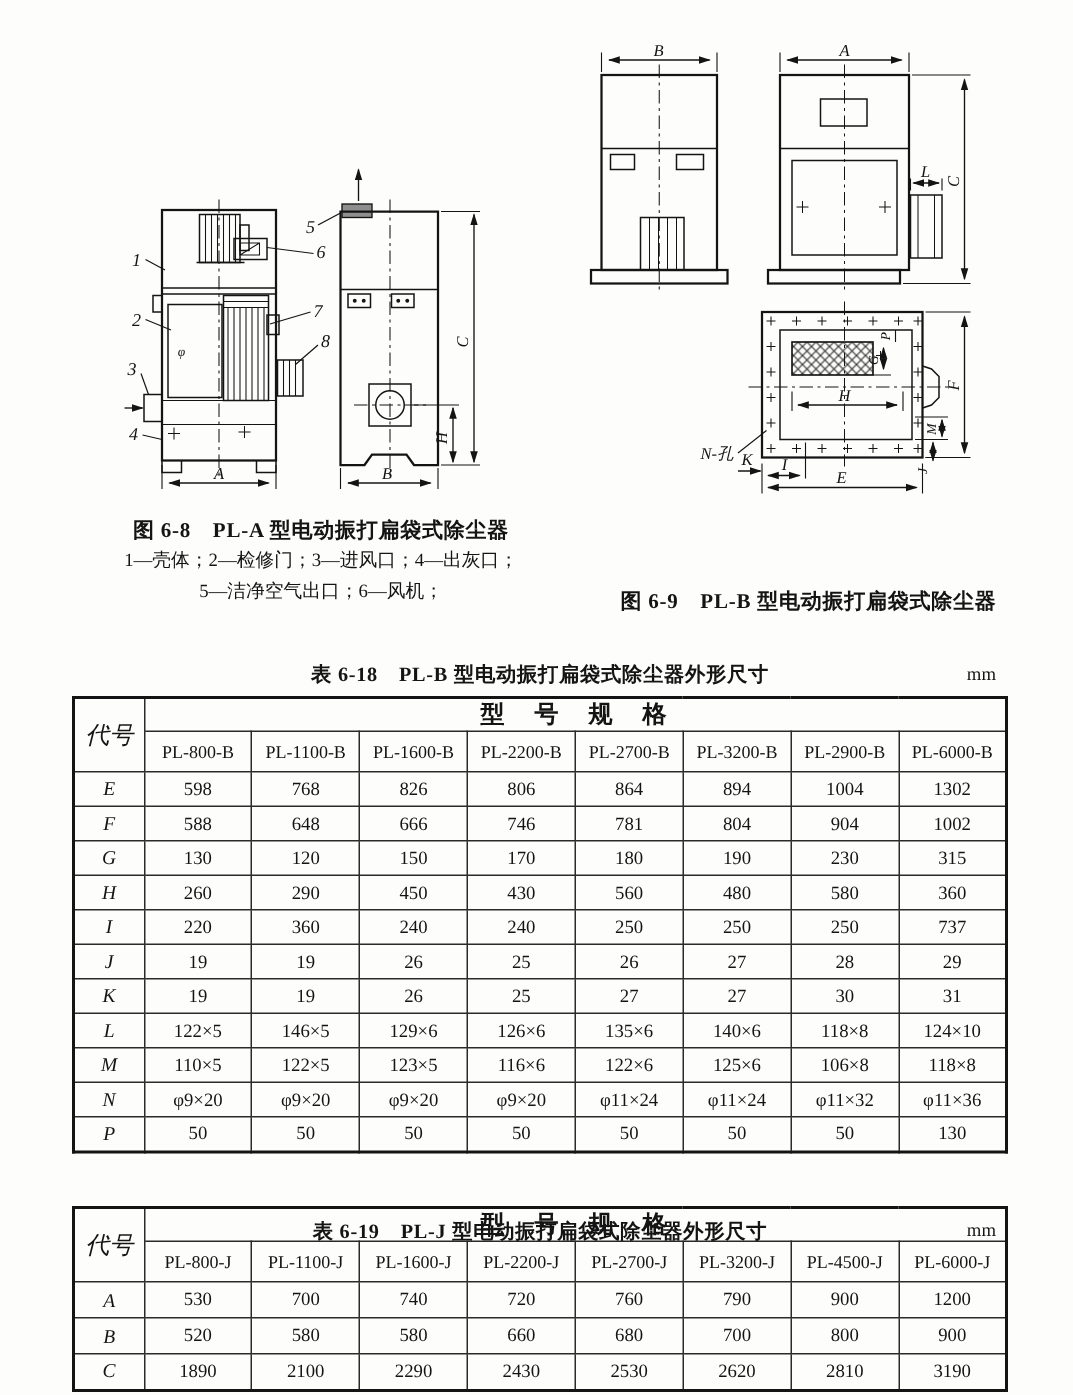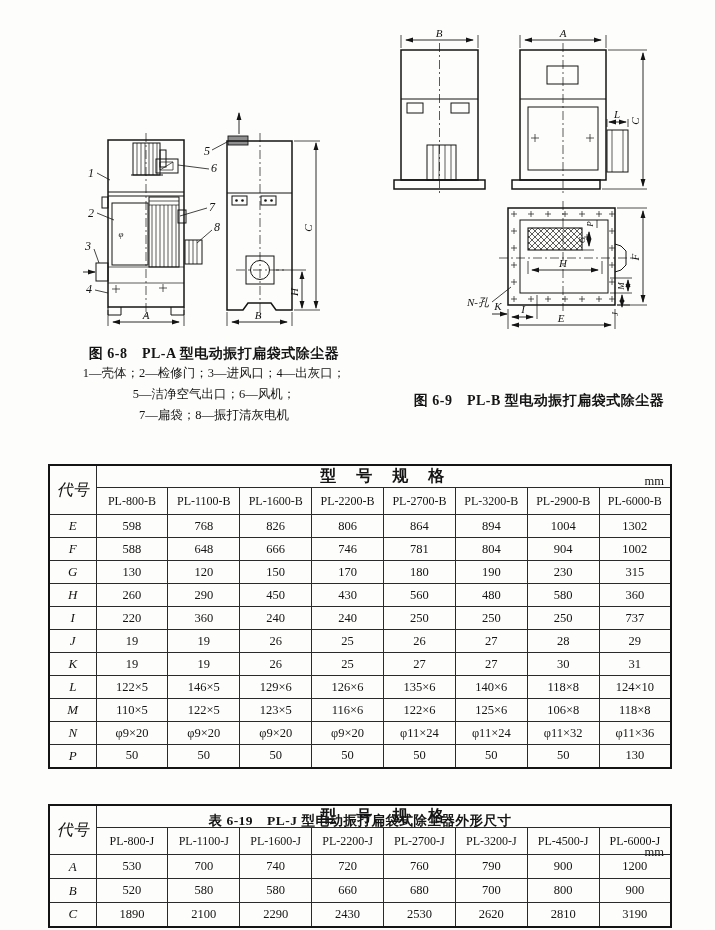--- a/index.html
+++ b/index.html
@@ -25,21 +25,21 @@
   .cn{font:italic 12px "Liberation Serif",serif;fill:#141414;}
   text.dt,text.dts,text.cn{text-anchor:middle;}
   
   .cap-left{position:absolute;left:64px;top:345px;width:300px;text-align:center;}
   .cap-right{position:absolute;left:383px;top:346px;width:312px;text-align:center;margin-top:46px;}
   .fig-title{font-weight:bold;font-size:14px;letter-spacing:.5px;}
   .legend-line{font-size:12.5px;line-height:21px;}
   
   .tbl-titlebar{position:absolute;left:48px;width:624px;height:20px;}
   .tbl-titlebar .t{display:block;text-align:center;font-weight:bold;font-size:13.5px;letter-spacing:.5px;}
-  .tbl-titlebar .u{position:absolute;right:8px;top:1px;font-weight:normal;font-size:12.5px;font-family:"Liberation Serif",serif;margin-top:32px;}
+  .tbl-titlebar .u{position:absolute;right:8px;top:1px;font-weight:normal;font-size:12.5px;font-family:"Liberation Serif",serif;}
   
   table.dimtbl{
     position:absolute;left:48px;width:624px;
     border-collapse:collapse;table-layout:fixed;
     border:2px solid #141414;
     font-size:12.5px;
   }
   .dimtbl th,.dimtbl td{
     border:1px solid #2a2a2a;text-align:center;vertical-align:middle;
     padding:0;font-weight:normal;overflow:hidden;white-space:nowrap;
@@ -228,27 +228,27 @@
     <text x="176" y="307" class="dt">E</text>
     <path d="M107 287 L126 272" class="ldr"></path>
     <text x="93" y="291" class="dt">N-孔</text>
   </g>
 </svg>
 
 <div class="cap-left">
   <div class="fig-title">图 6-8　PL-A 型电动振打扁袋式除尘器</div>
   <div class="legend-line">1—壳体；2—检修门；3—进风口；4—出灰口；</div>
   <div class="legend-line">5—洁净空气出口；6—风机；</div>
-  <div class="legend-line">7—扁袋；8—振打清灰电机</div>
 </div>
 <div class="cap-right">
   <div class="fig-title">图 6-9　PL-B 型电动振打扁袋式除尘器</div>
 </div>
 
 <div class="tbl-titlebar" id="t1bar">
+  <span class="t">表 6-18　PL-B 型电动振打扁袋式除尘器外形尺寸</span>
   <span class="u">mm</span>
 </div>
 <table class="dimtbl" id="t1">
   <colgroup>
     <col class="c0">
       <col>
       <col>
       <col>
       <col>
       <col>

